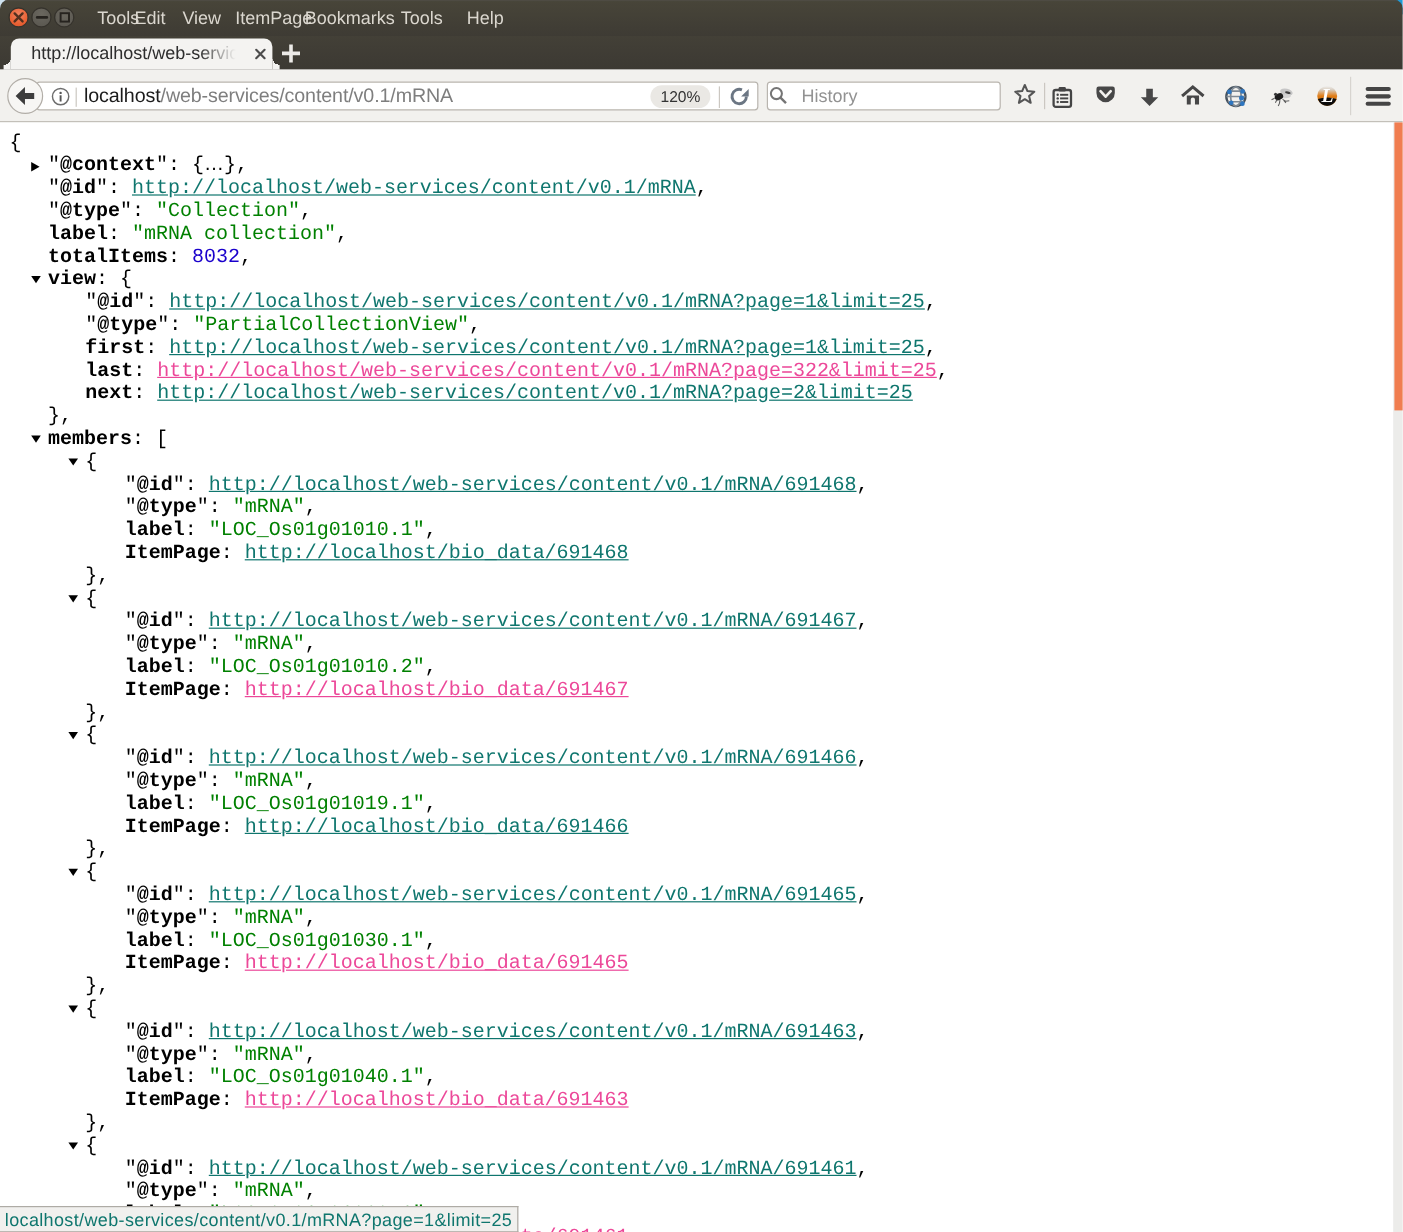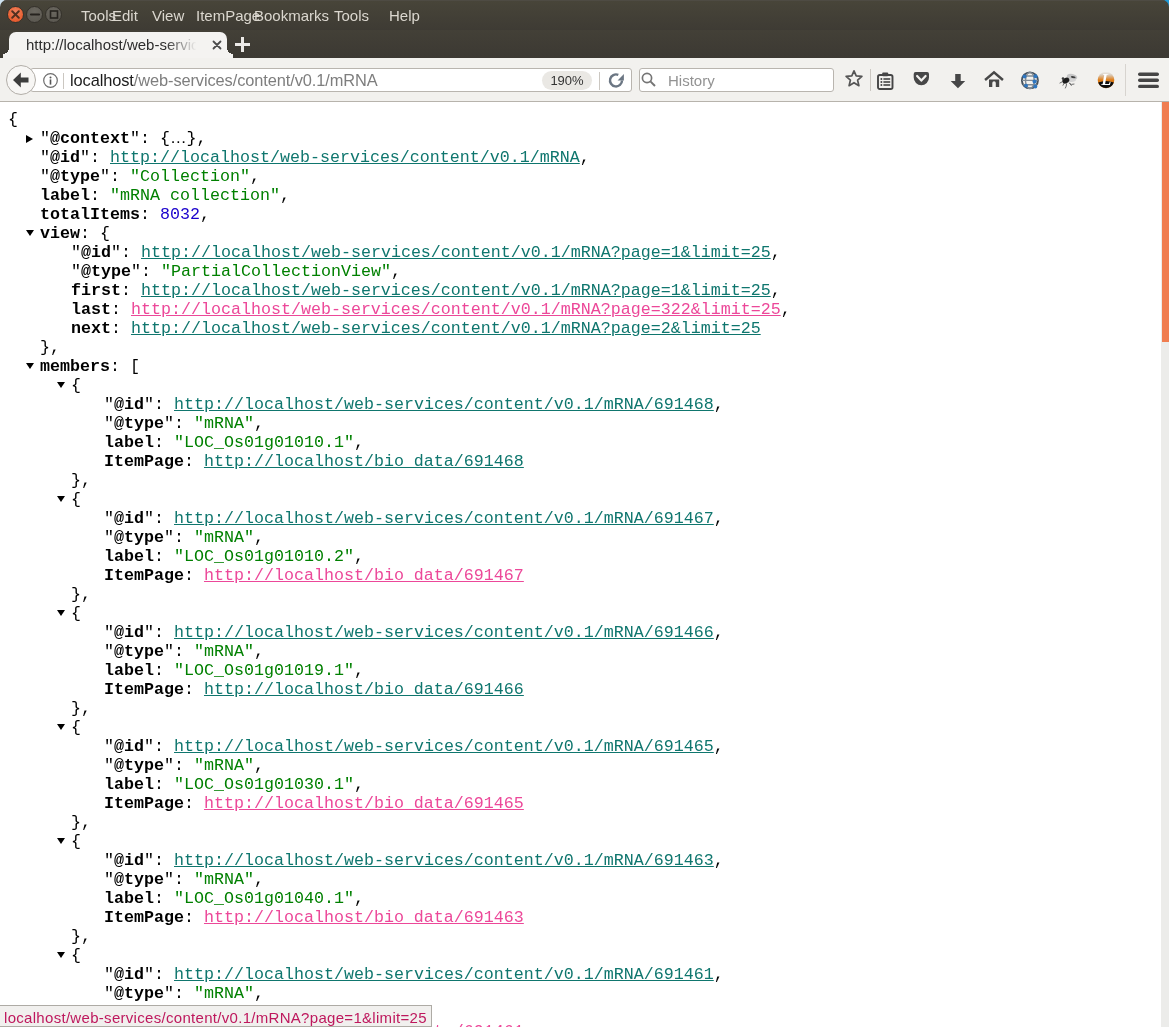--- a/index.html
+++ b/index.html
@@ -43,21 +43,21 @@
 .A{color:#ec4899;text-decoration:underline;}
 .V{color:#0f766e;text-decoration:underline;}
 .t{position:absolute;top:5.5px;width:0;height:0;}
 .e{font-family:"Liberation Sans",sans-serif;line-height:0;}
 .t.r{border-left:7px solid #000;border-top:4px solid transparent;border-bottom:4px solid transparent;}
 .t.d{border-top:6.5px solid #000;border-left:4px solid transparent;border-right:4px solid transparent;margin-top:0.5px;}
 #scrolltrack{position:absolute;right:0;top:0;width:8px;height:925px;background:#ececea;}
 #scrollthumb{position:absolute;right:0;top:0;width:7px;height:240px;background:#f07d50;}
 #tooltip{position:absolute;left:0;top:903px;width:432px;height:22px;background:#f1f0ee;
  border:1px solid #aeaba5;border-left:none;box-sizing:border-box;}
-#tooltip span{position:absolute;left:4px;top:3px;font-size:15px;letter-spacing:0.3px;color:#be185d;white-space:nowrap;}
+#tooltip span{position:absolute;left:4px;top:3px;font-size:15px;letter-spacing:0.3px;color:#0f766e;white-space:nowrap;}
 svg{position:absolute;overflow:visible;}
 </style></head>
 <body>
 <div id="behind"></div>
 <div id="titlebar">
   <div class="topline"></div>
   <div id="btnclose" class="wbtn"></div>
   <div id="btnmin" class="wbtn"></div>
   <div id="btnmax" class="wbtn"></div>
   <svg width="60" height="30" style="left:0;top:0">
@@ -93,21 +93,21 @@
   <svg width="30" height="30" style="left:6px;top:7px">
     <path d="M7 15 L14.8 7.6 L14.8 12.4 L22.5 12.4 L22.5 17.6 L14.8 17.6 L14.8 22.4 Z" fill="#3d3d3d"></path>
   </svg>
   <svg width="16" height="16" style="left:43px;top:15px">
     <circle cx="7.5" cy="7.5" r="6.8" fill="none" stroke="#6d6d6d" stroke-width="1.2"></circle>
     <circle cx="7.5" cy="4.4" r="1" fill="#555"></circle>
     <rect x="6.7" y="6.4" width="1.6" height="5.2" fill="#555"></rect>
   </svg>
   <div class="vsep" style="left:63px;top:15px;height:16px"></div>
   <span id="urltext"><b>localhost</b>/web-services/content/v0.1/mRNA</span>
-  <div id="zoompill">190%</div>
+  <div id="zoompill">120%</div>
   <div class="vsep" style="left:599px;top:14px;height:18px"></div>
   <svg width="18" height="18" style="left:607px;top:13px">
     <path d="M11.3 3.9 A6 6 0 1 0 15 9.4" fill="none" stroke="#6b7683" stroke-width="2.4"></path>
     <path d="M10.6 9.4 L16.9 9.4 L16.9 3.1 Z" fill="#6b7683"></path>
   </svg>
   <svg width="16" height="16" style="left:641px;top:14px">
     <circle cx="6" cy="6" r="4.6" fill="none" stroke="#757575" stroke-width="1.7"></circle>
     <path d="M9.4 9.4 L14 14" stroke="#757575" stroke-width="2"></path>
   </svg>
   <span id="searchtext">History</span>

